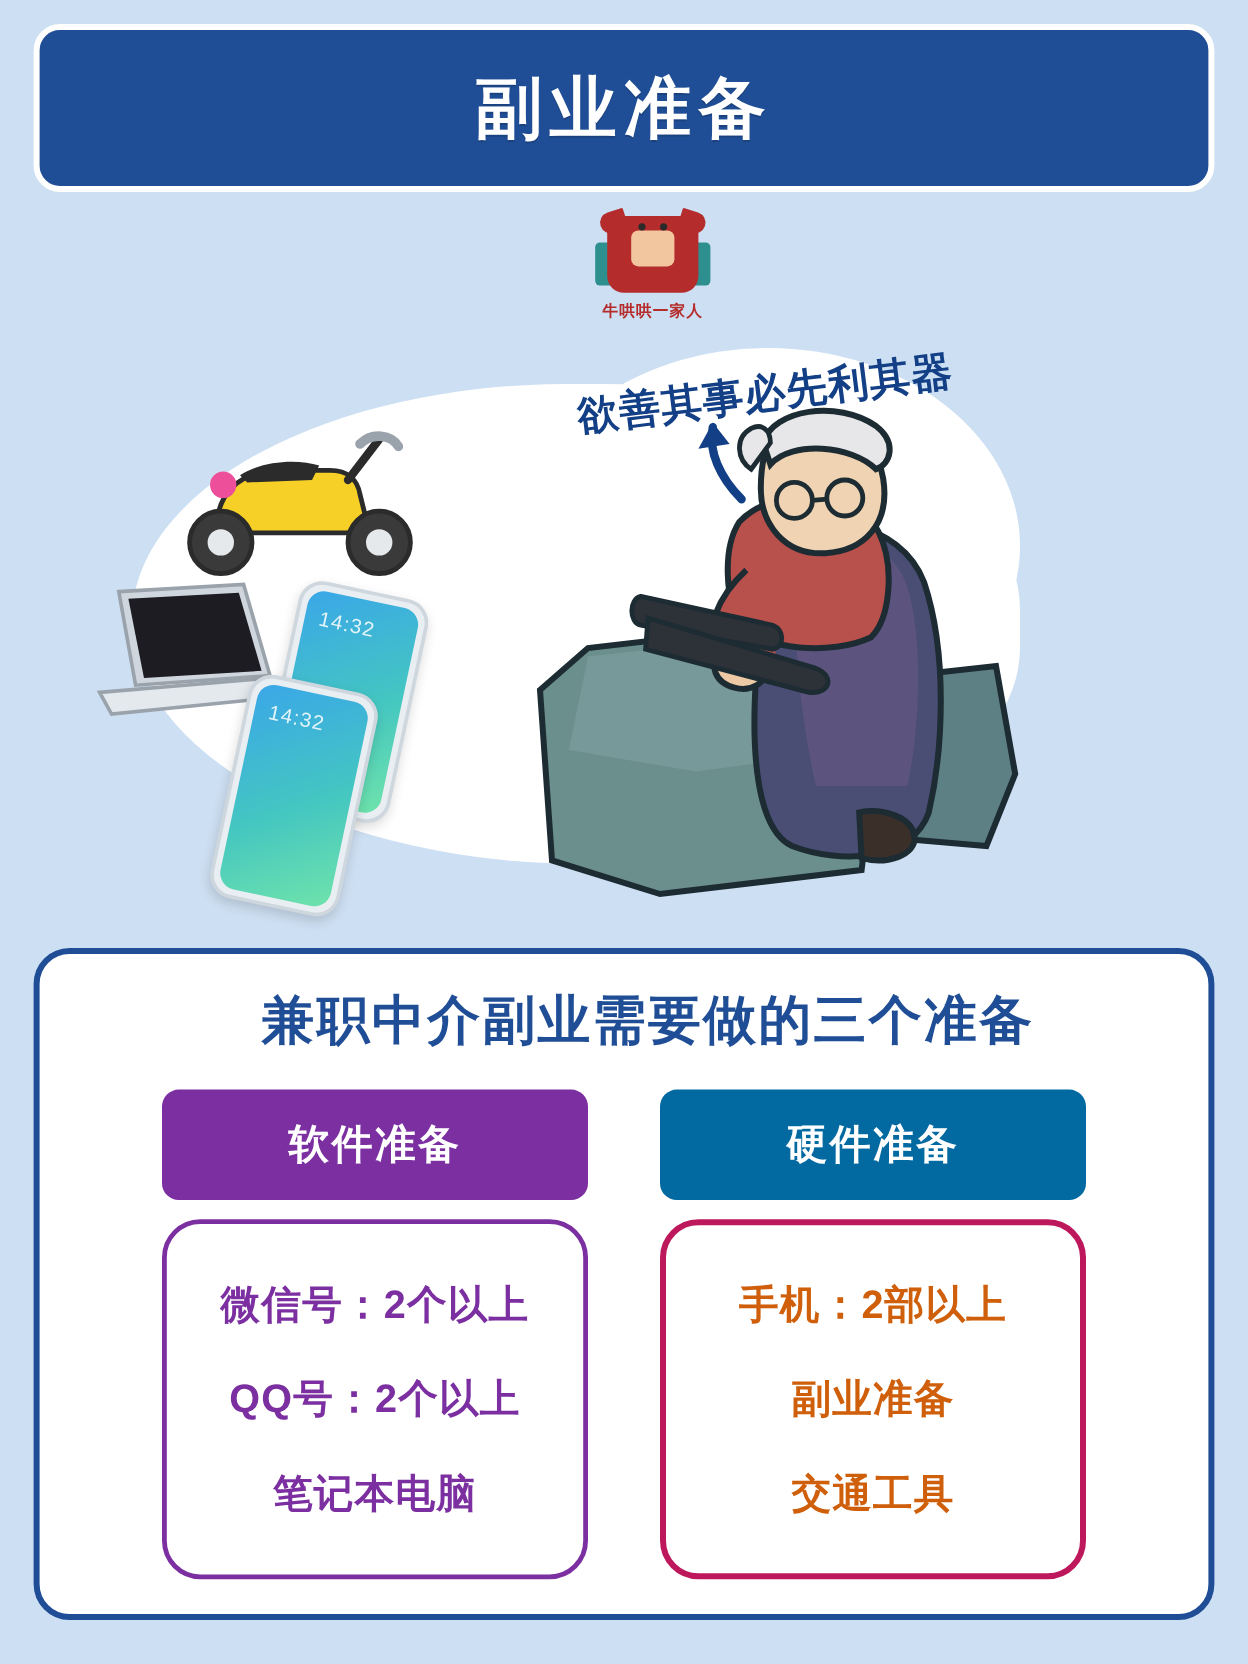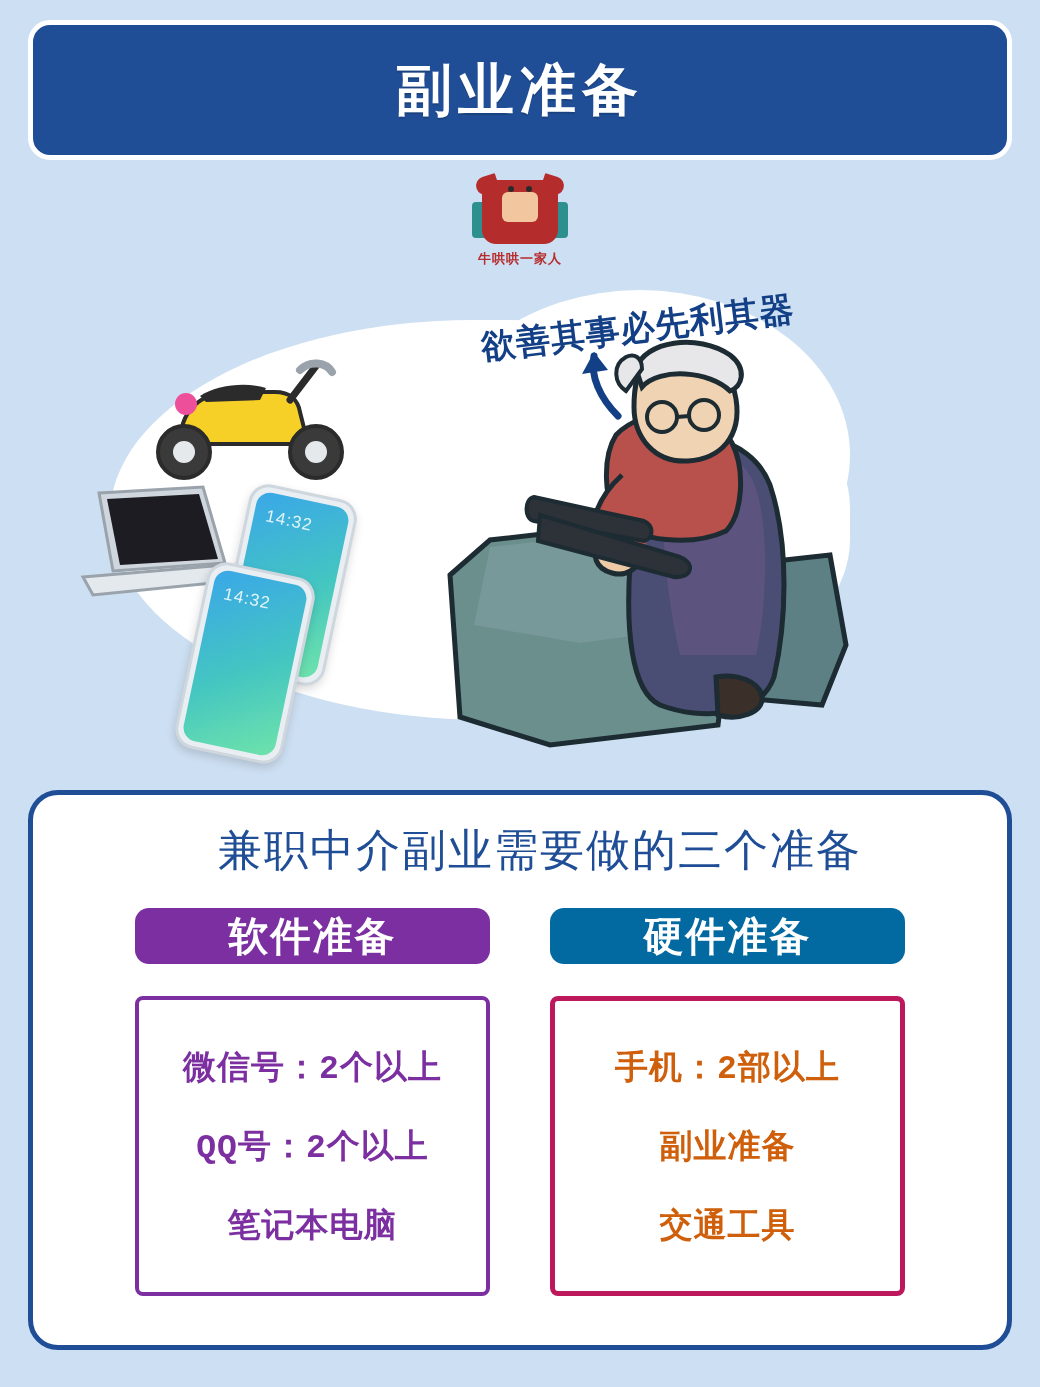--- a/index.html
+++ b/index.html
@@ -26,21 +26,21 @@
   .title-text{
     color:#ffffff;
     font-size:56px;
     font-weight:bold;
     letter-spacing:6px;
     line-height:1;
     text-shadow:0 2px 0 rgba(0,0,0,.15);
   }
   
   .logo-wrap{
-    position:absolute;left:460px;top:176px;width:120px;height:96px;
+    position:absolute;left:484px;top:176px;width:120px;height:96px;
     display:flex;flex-direction:column;align-items:center;
   }
   .logo-badge{
     width:96px;height:72px;position:relative;
   }
   .logo-shape{
     position:absolute;left:10px;top:4px;width:76px;height:64px;
     background:#b52c2c;border-radius:8px 8px 14px 14px;
   }
   .logo-horn-l,.logo-horn-r{
@@ -104,36 +104,36 @@
   .phone-b{left:190px;top:288px;transform:rotate(12deg);}
   
   .person{position:absolute;left:430px;top:45px;width:430px;height:440px;}
   
   .card{
     position:absolute;left:28px;top:790px;width:984px;height:560px;
     background:#ffffff;border:5px solid #1f4e96;border-radius:30px;
     box-sizing:border-box;
   }
   .card-title{
-    text-align:center;color:#1f4e96;font-size:44px;font-weight:normal;
+    text-align:center;color:#1f4e96;font-size:44px;font-weight:bold;
     margin-top:26px;letter-spacing:2px;padding-left:40px;
   }
   .cols{
     display:flex;justify-content:center;gap:60px;margin-top:28px;
   }
   .col{width:355px;}
   .col-head{
-    height:56px;border-radius:14px;display:flex;align-items:center;justify-content:center;
-    color:#ffffff;font-size:40px;font-weight:bold;letter-spacing:2px;
+    height:92px;border-radius:14px;display:flex;align-items:center;justify-content:center;
+    color:#ffffff;font-size:34px;font-weight:bold;letter-spacing:2px;
   }
   .col-head.soft{background:#7b2fa0;}
   .col-head.hard{background:#0369a1;}
   .col-body{
-    margin-top:32px;height:300px;border-radius:8px;box-sizing:border-box;
-    display:flex;flex-direction:column;align-items:center;justify-content:center;gap:34px;font-family:Liberation Mono, monospace;
+    margin-top:16px;height:300px;border-radius:32px;box-sizing:border-box;
+    display:flex;flex-direction:column;align-items:center;justify-content:center;gap:34px;
   }
   .col-body.soft{border:4px solid #7b2fa0;}
   .col-body.hard{border:5px solid #be185d;}
   .item{font-size:33px;font-weight:bold;letter-spacing:1px;}
   .item.soft{color:#7b2fa0;}
   .item.hard{color:#cf5f0a;}
 </style>
 </head>
 <body>
 

